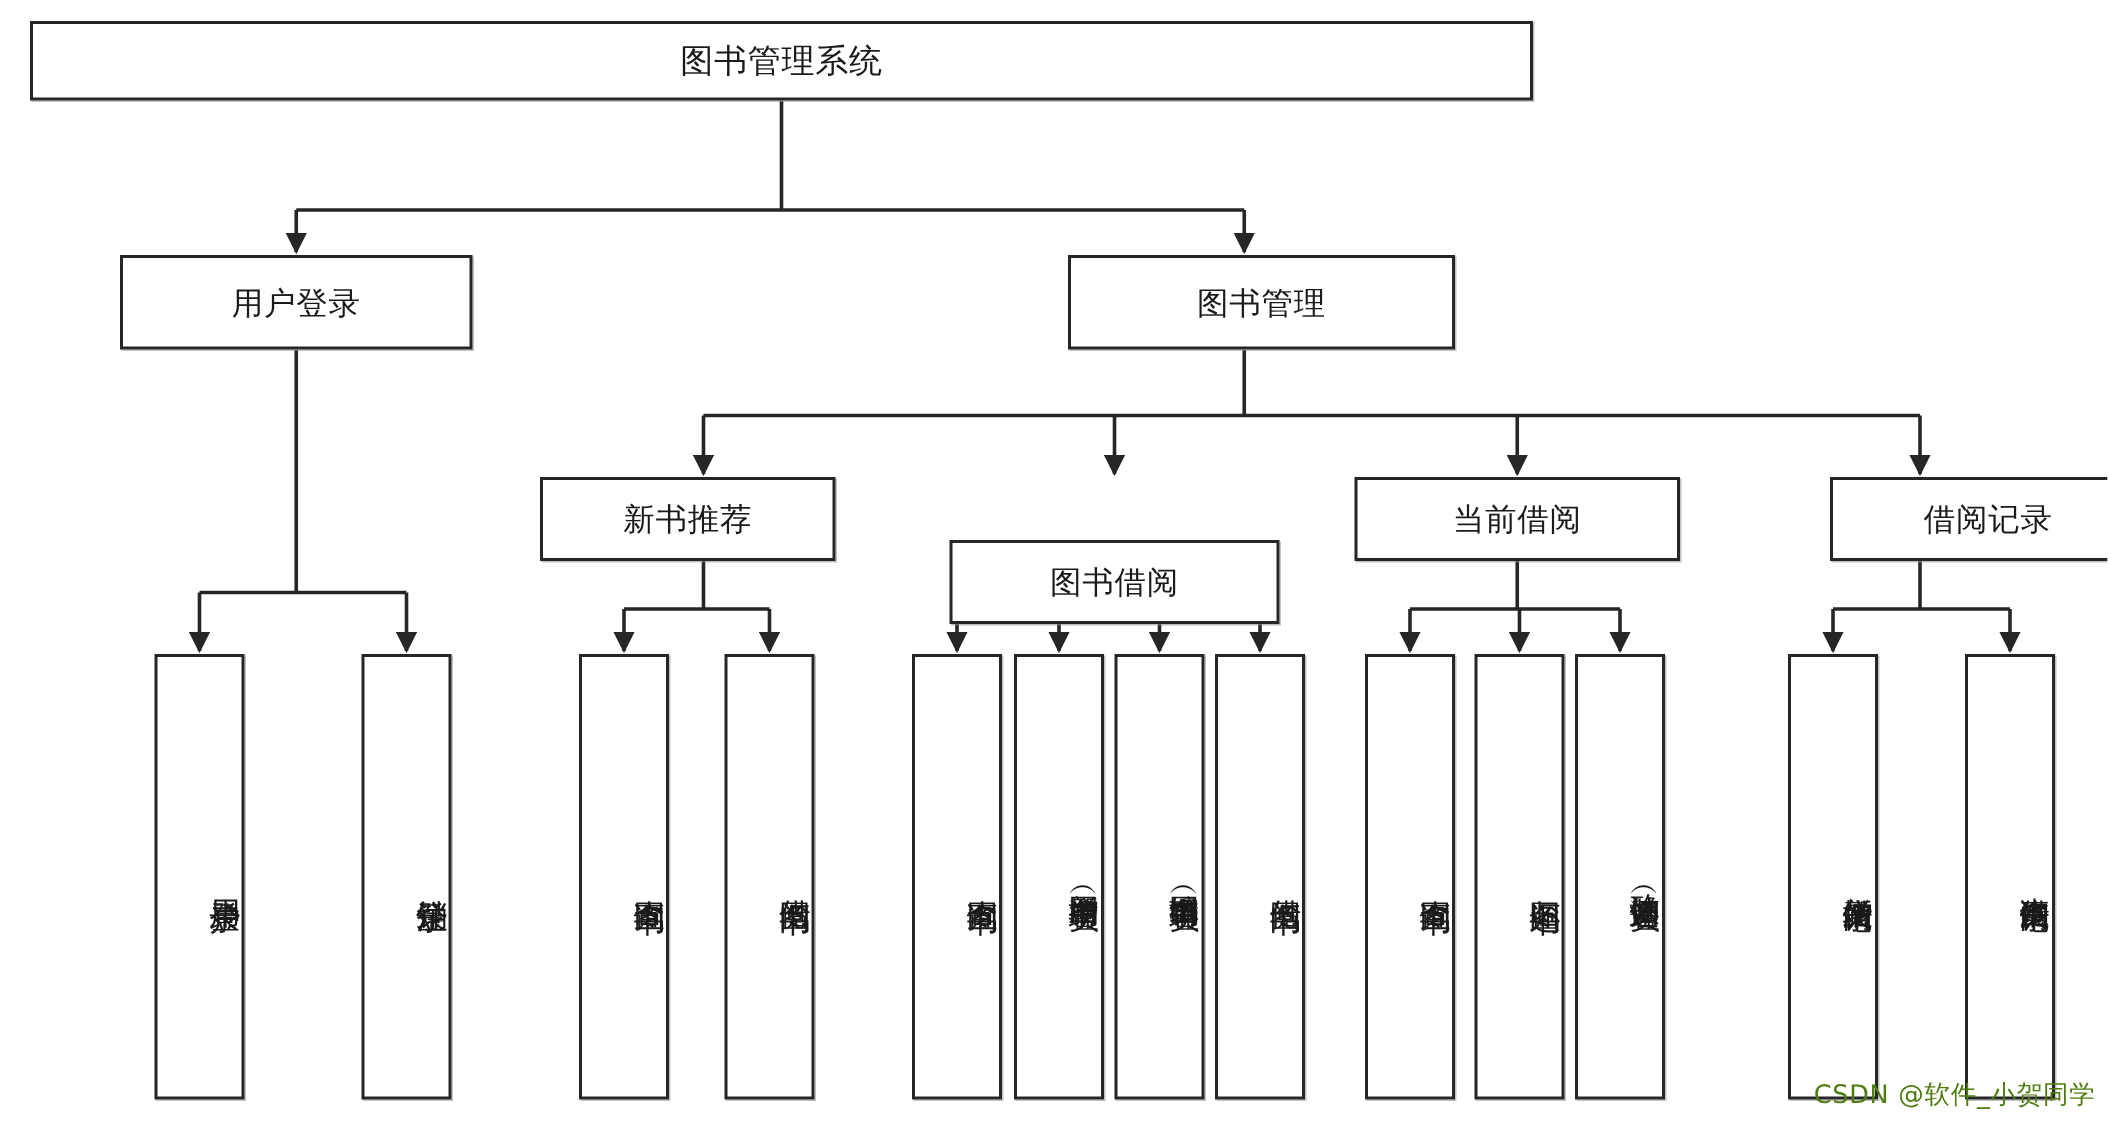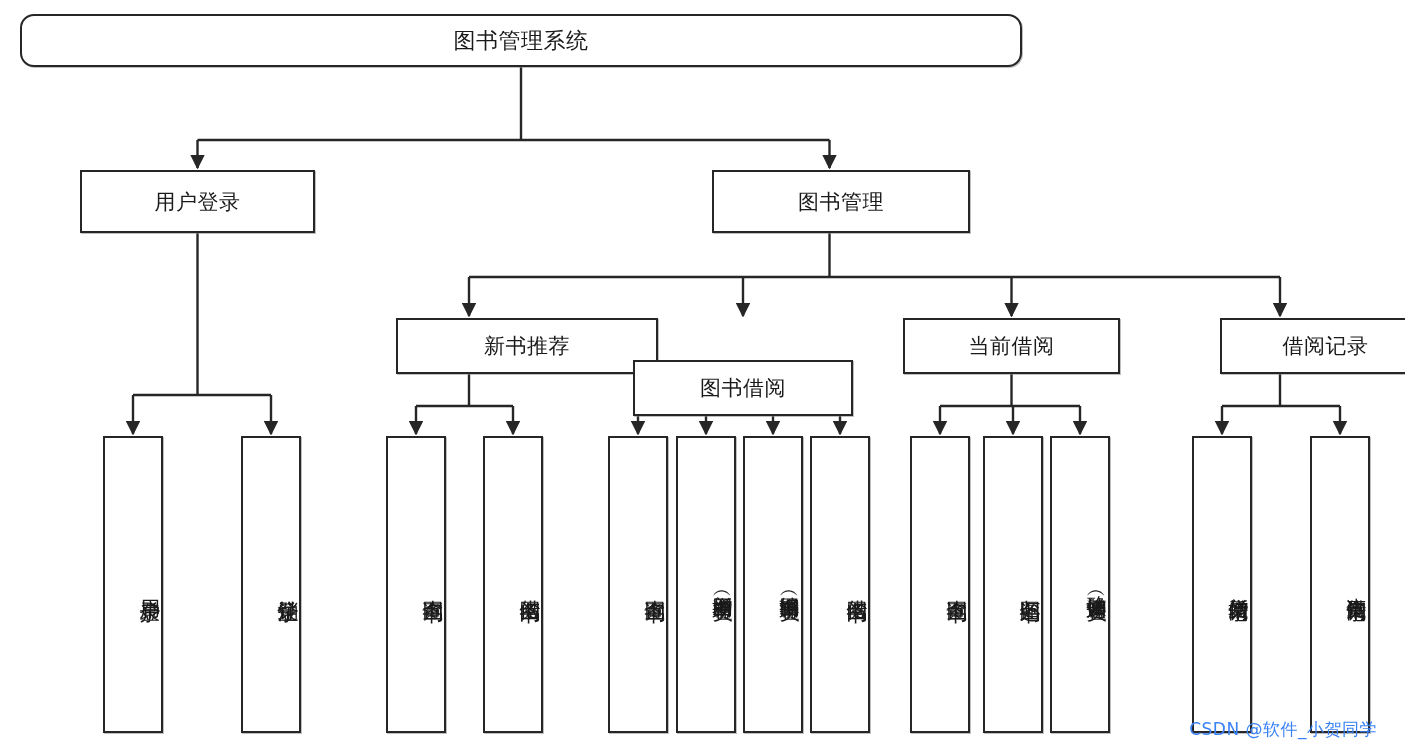--- a/index.html
+++ b/index.html
@@ -36,42 +36,41 @@
     color: #1a1a1a;
     box-shadow: 1px 1px 0 rgba(140,140,140,0.55);
   }
   .node-h {
     font-size: 21px;
     letter-spacing: 0.5px;
     white-space: nowrap;
   }
   .node-root {
     font-size: 22px;
-    border-radius: 14px;
   }
   .node-v {
     writing-mode: vertical-rl;
     text-orientation: upright;
     font-size: 21px;
     line-height: 1.12;
     letter-spacing: 1px;
     text-align: center;
     padding: 8px 0;
     align-items: flex-start;
     justify-content: center;
   }
   .node-v.tall-text {
     font-size: 20px;
   }
   .watermark {
     position: absolute;
-    right: 28px;
+    right: 8px;
     bottom: 6px;
     font-size: 17px;
-    color: #3b82f6;
+    color: #4d7c0f;
     white-space: nowrap;
     letter-spacing: 0.5px;
     text-align: right;
   }
 </style>
 </head>
 <body>
 
 <div id="canvas">
 
@@ -121,21 +120,21 @@
   <div id="nodes-layer">
       <div class="node node-h node-root" style="left: 20px; top: 14px; width: 1002px; height: 53px;">
         <span>图书管理系统</span>
       </div>
       <div class="node node-h" style="left: 80px; top: 170px; width: 235px; height: 63px;">
         <span>用户登录</span>
       </div>
       <div class="node node-h" style="left: 712px; top: 170px; width: 258px; height: 63px;">
         <span>图书管理</span>
       </div>
-      <div class="node node-h" style="left: 360px; top: 318px; width: 262px; height: 56px; margin-left: 36px;">
+      <div class="node node-h" style="left: 360px; top: 318px; width: 197px; height: 56px;">
         <span>新书推荐</span>
       </div>
       <div class="node node-h" style="left: 633px; top: 318px; width: 220px; height: 56px; margin-top: 42px;">
         <span>图书借阅</span>
       </div>
       <div class="node node-h" style="left: 903px; top: 318px; width: 217px; height: 56px;">
         <span>当前借阅</span>
       </div>
       <div class="node node-h" style="left: 1220px; top: 318px; width: 211px; height: 56px;">
         <span>借阅记录</span>

